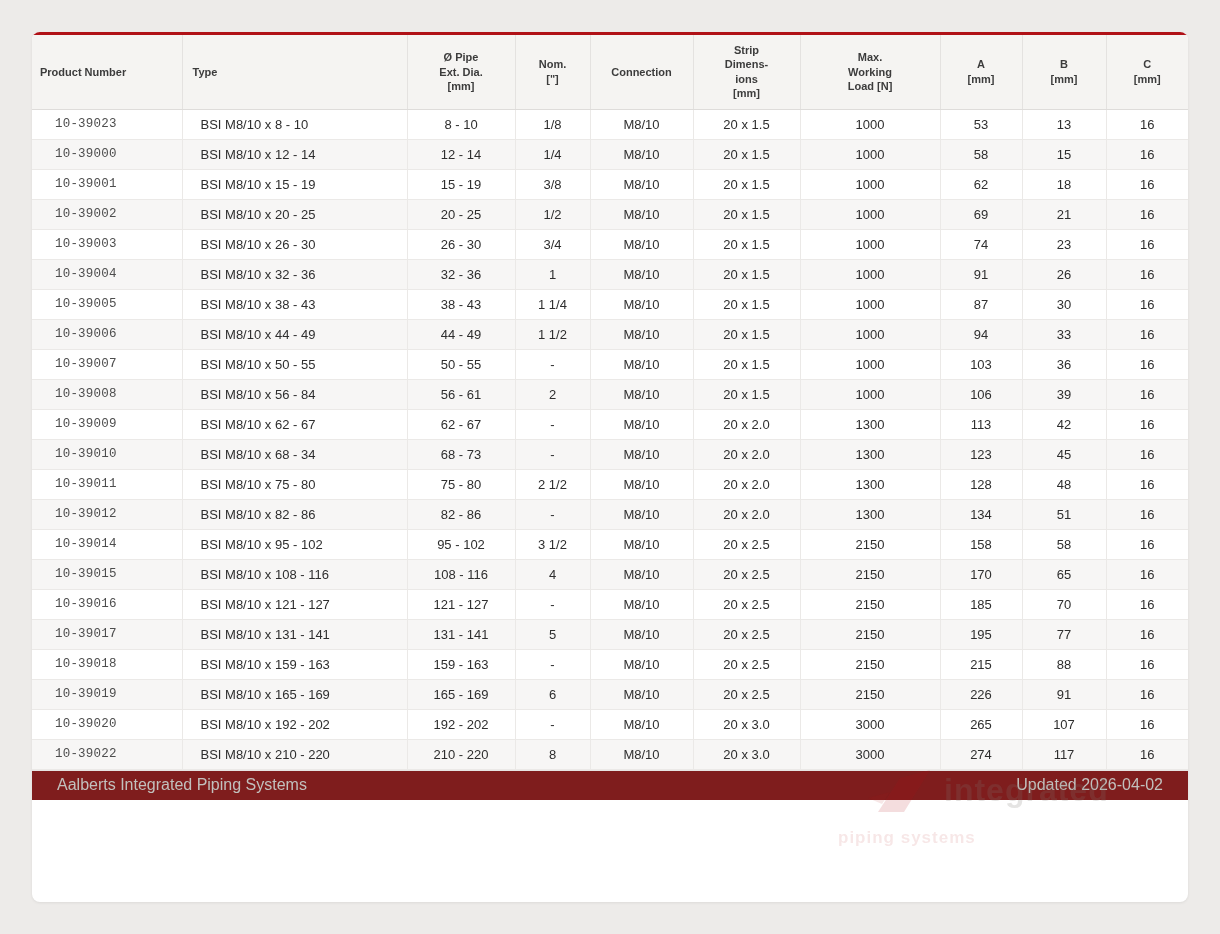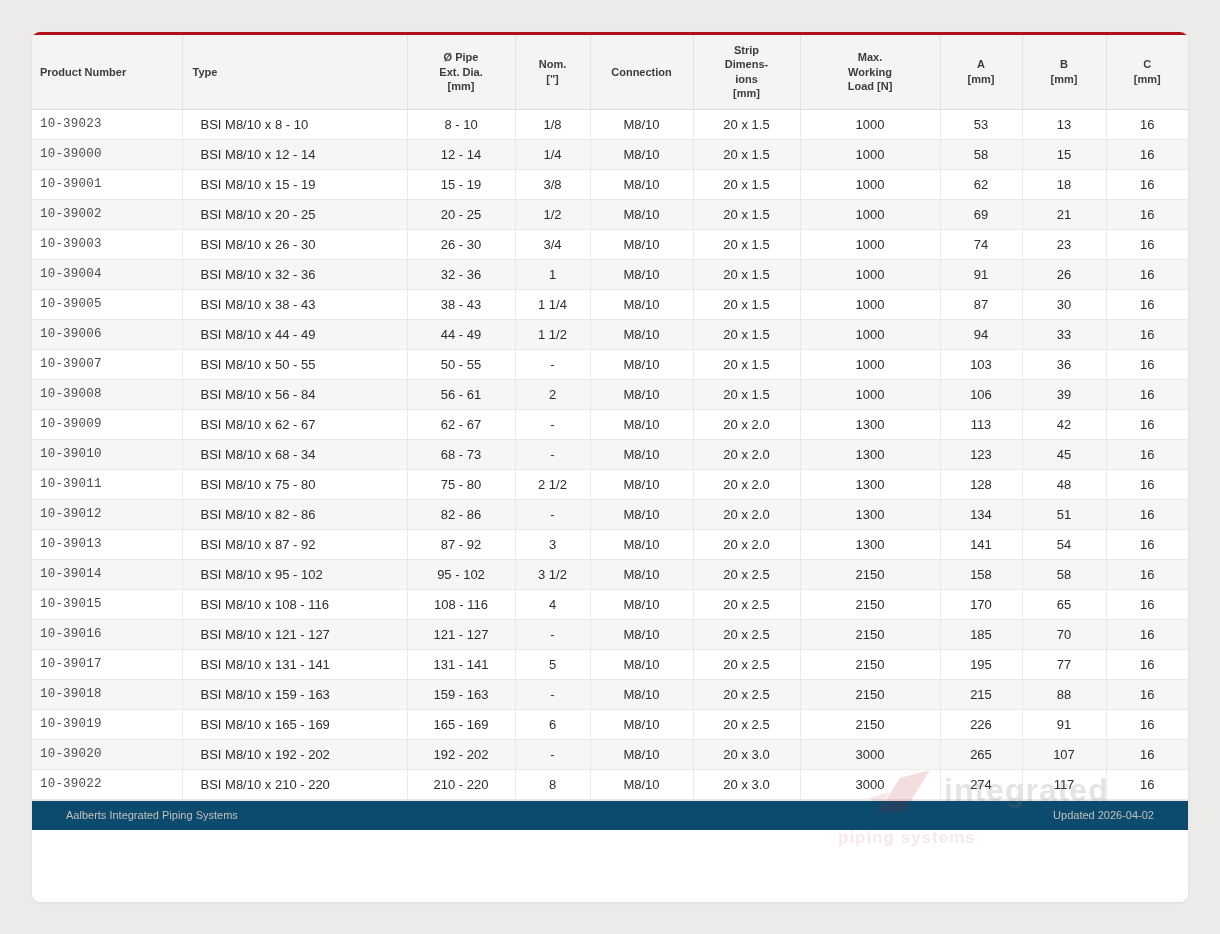--- a/index.html
+++ b/index.html
@@ -65,37 +65,37 @@
     white-space:nowrap;
     overflow:hidden;
   }
   table.spec tbody td:last-child { border-right:none; }
   table.spec tbody tr:nth-child(even) td { background:#f7f6f5; }
   table.spec tbody td.product {
     font-family:"Liberation Mono","DejaVu Sans Mono",monospace;
     font-size:12.5px;
     color:#4d4d4d;
     text-align:left;
-    padding-left:8px;
+    padding-left:23px;
     letter-spacing:0.2px;
   }
   table.spec tbody td.type {
     text-align:left;
     padding-left:18px;
     margin-top:8px;
   }
 
   .card-footer {
     height:30px;
     border-top:1px solid #e7e5e3;
-    background:#0c4a6e;
+    background:#7f1d1d;
     display:flex; align-items:center; justify-content:space-between;
-    padding:0 34px;
+    padding:0 25px;
     color:#c2c0bd;
-    font-size:11px;
+    font-size:16px;
   }
 
   .watermark {
     position:absolute;
     left:0; top:0; width:100%; height:100%;
     pointer-events:none;
     z-index:5;
   }
   .wm-logo {
     position:absolute; left:836px; top:738px;
@@ -343,32 +343,20 @@
           <td>82 - 86</td>
           <td>-</td>
           <td>M8/10</td>
           <td>20 x 2.0</td>
           <td>1300</td>
           <td>134</td>
           <td>51</td>
           <td>16</td>
         </tr>
         <tr>
-          <td class="product">10-39013</td>
-          <td class="type">BSI M8/10 x 87 - 92</td>
-          <td>87 - 92</td>
-          <td>3</td>
-          <td>M8/10</td>
-          <td>20 x 2.0</td>
-          <td>1300</td>
-          <td>141</td>
-          <td>54</td>
-          <td>16</td>
-        </tr>
-        <tr>
           <td class="product">10-39014</td>
           <td class="type">BSI M8/10 x 95 - 102</td>
           <td>95 - 102</td>
           <td>3 1/2</td>
           <td>M8/10</td>
           <td>20 x 2.5</td>
           <td>2150</td>
           <td>158</td>
           <td>58</td>
           <td>16</td>

